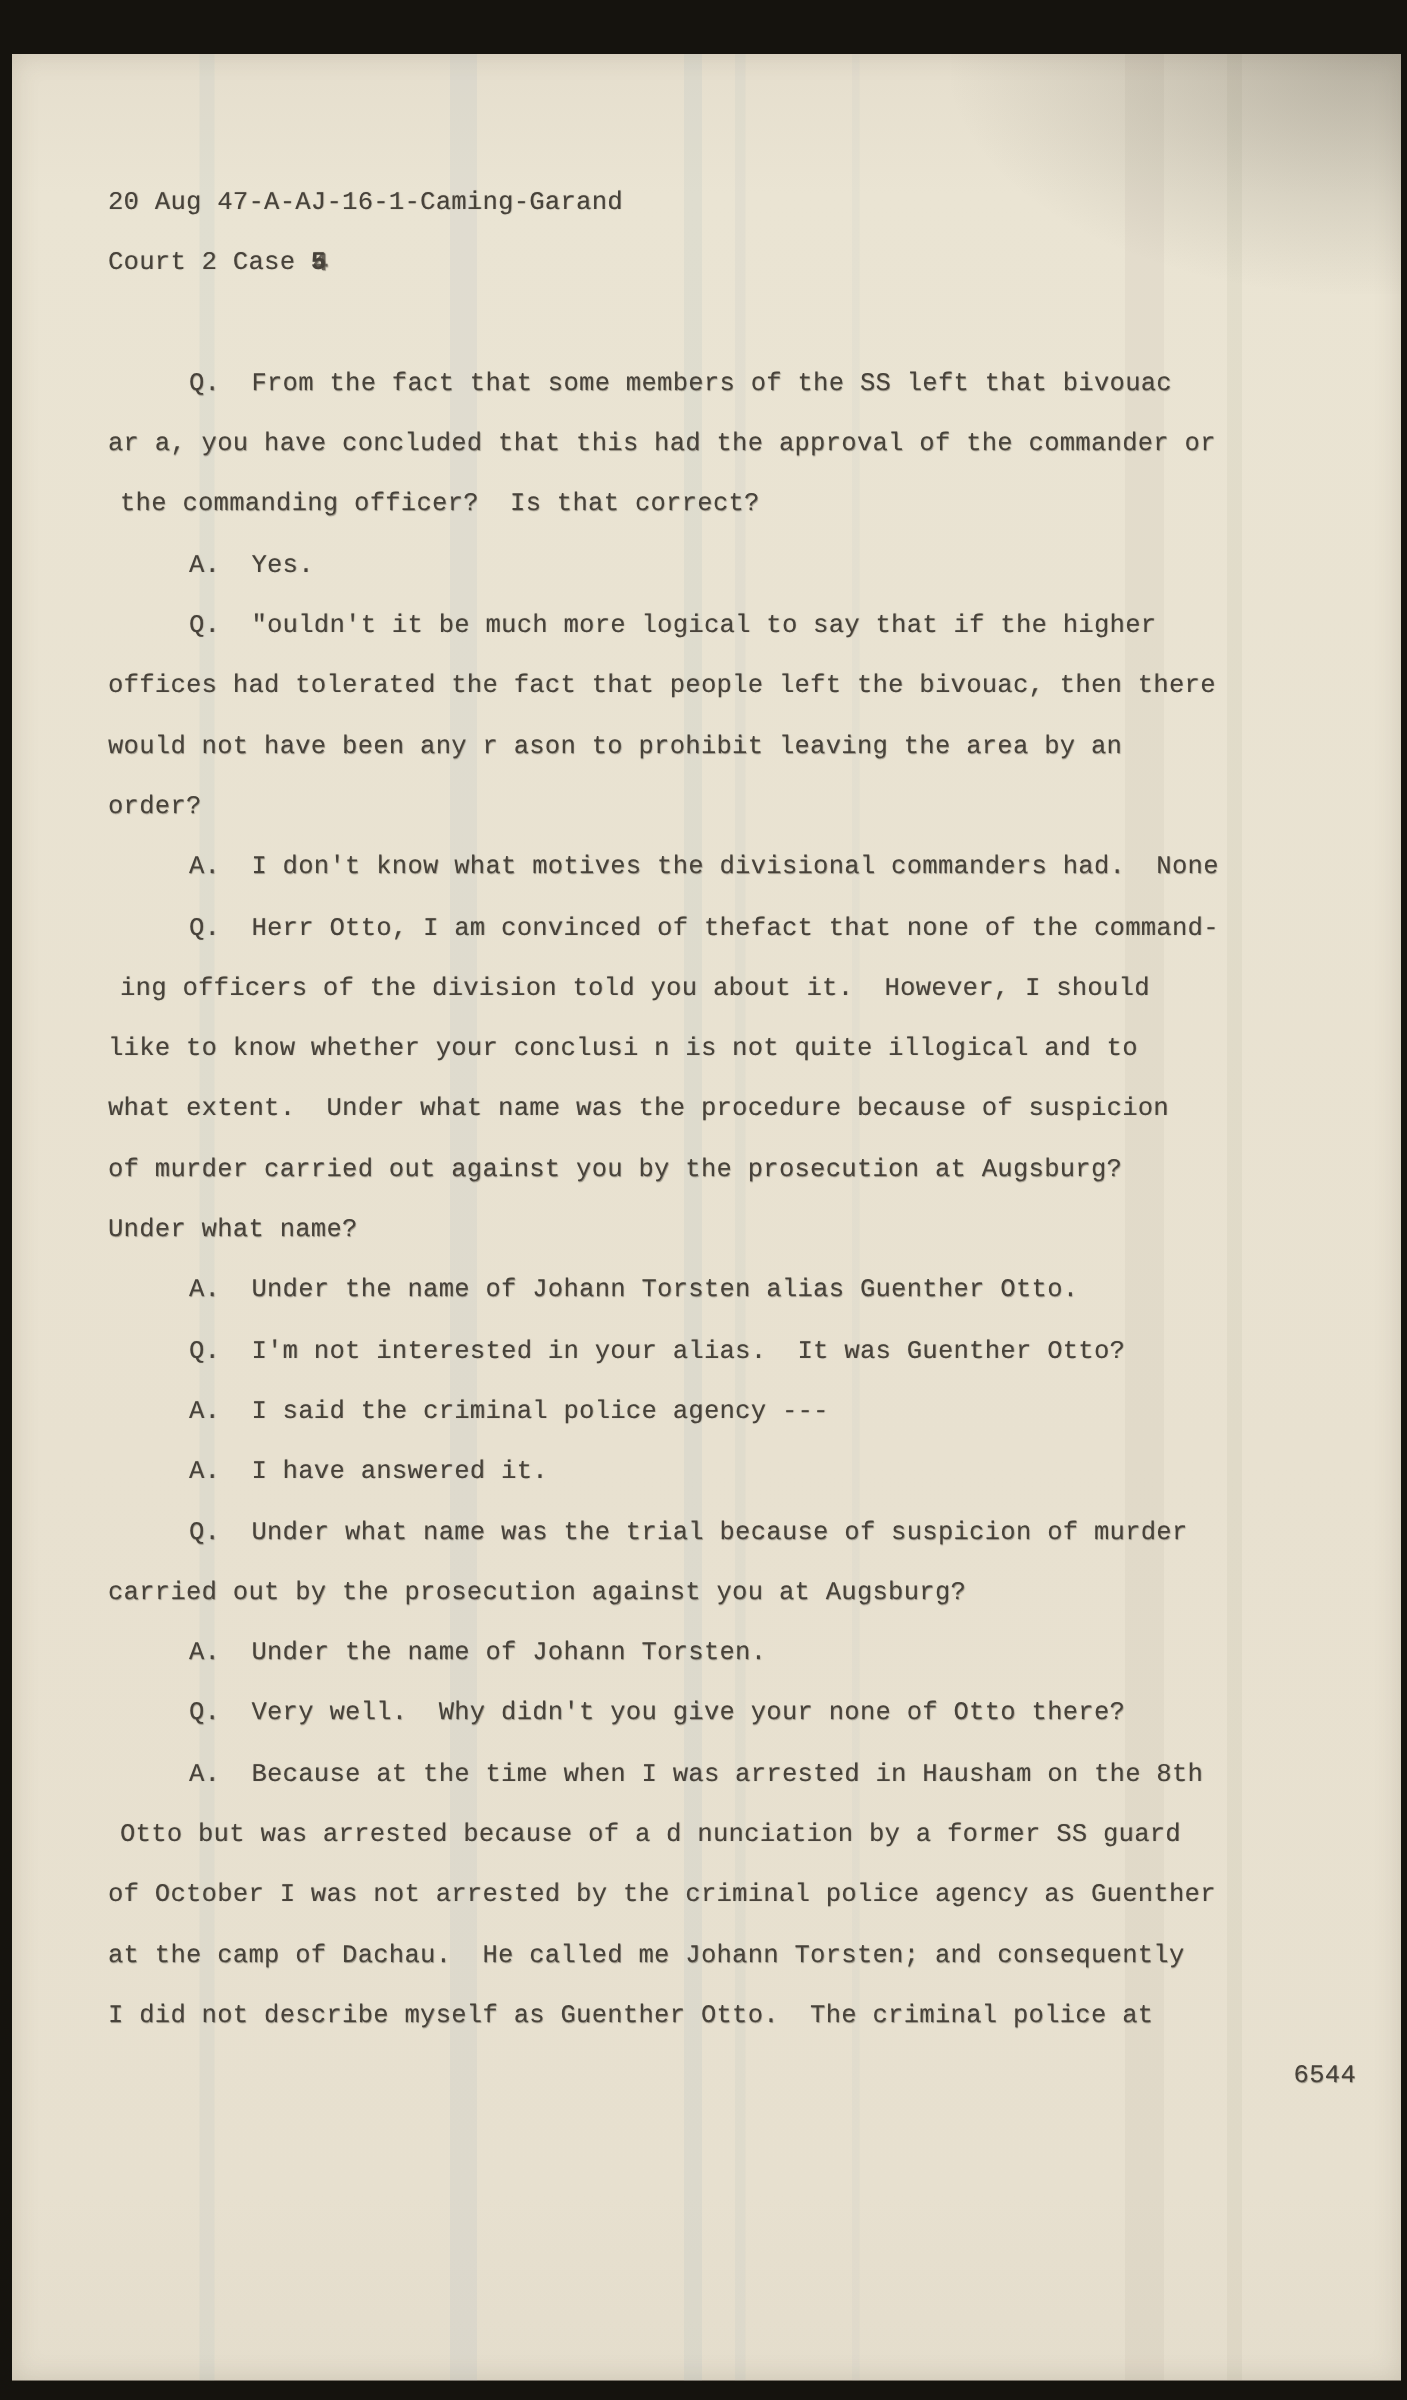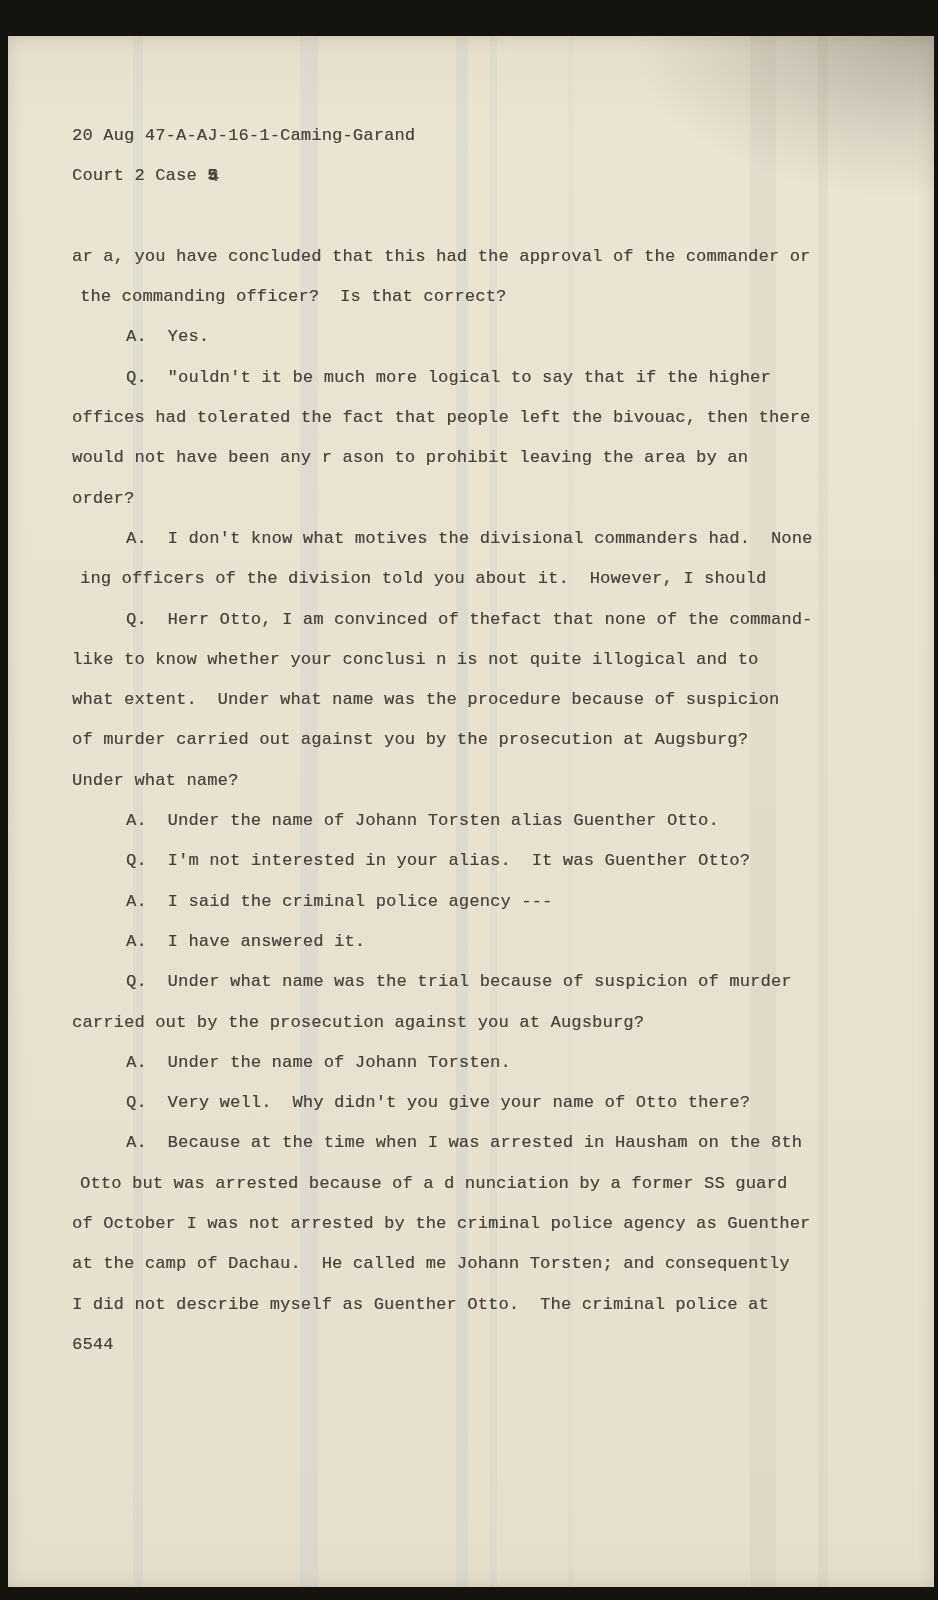--- a/index.html
+++ b/index.html
@@ -46,21 +46,21 @@
     text-shadow: 0.4px 0.4px 0.6px rgba(74,68,58,0.5);
   }
   .line {
     height: 40.3px;
     line-height: 40.3px;
     white-space: pre;
   }
   .line.qa     { padding-left: 54px; }
   .line.flush  { padding-left: 0; }
   .line.flush2 { padding-left: 8px; }
-  .line.center { text-align: left; padding-left: 0; }
+  .line.center { text-align: right; padding-left: 0; }
   .spacer { height: 40.3px; }
   .overstrike {
     position: relative;
     display: inline-block;
     font-weight: bold;
   }
   .overstrike .under {
     position: absolute; left: 1.5px; top: 1px;
     opacity: 0.8;
   }
@@ -77,42 +77,43 @@
   <div class="streak s5"></div>
   <div class="streak s6"></div>
   <div class="streak s7"></div>
   <div class="corner-shade"></div>
 
   <div class="content">
     <div class="line flush">20 Aug 47-A-AJ-16-1-Caming-Garand</div>
     <div class="line flush"><span>Court 2 Case </span><span class="overstrike"><span class="under">4</span><span class="over">5</span></span></div>
     <div class="spacer"></div>
     <div>
+        <div class="line qa">Q.  From the fact that some members of the SS left that bivouac</div>
         <div class="line flush">ar a, you have concluded that this had the approval of the commander or</div>
         <div class="line flush2">the commanding officer?  Is that correct?</div>
         <div class="line qa">A.  Yes.</div>
         <div class="line qa">Q.  "ouldn't it be much more logical to say that if the higher</div>
         <div class="line flush">offices had tolerated the fact that people left the bivouac, then there</div>
         <div class="line flush">would not have been any r ason to prohibit leaving the area by an</div>
         <div class="line flush">order?</div>
         <div class="line qa">A.  I don't know what motives the divisional commanders had.  None</div>
+        <div class="line qa">Q.  Herr Otto, I am convinced of thefact that none of the command-</div>
         <div class="line flush2">ing officers of the division told you about it.  However, I should</div>
-        <div class="line qa">Q.  Herr Otto, I am convinced of thefact that none of the command-</div>
         <div class="line flush">like to know whether your conclusi n is not quite illogical and to</div>
         <div class="line flush">what extent.  Under what name was the procedure because of suspicion</div>
         <div class="line flush">of murder carried out against you by the prosecution at Augsburg?</div>
         <div class="line flush">Under what name?</div>
         <div class="line qa">A.  Under the name of Johann Torsten alias Guenther Otto.</div>
         <div class="line qa">Q.  I'm not interested in your alias.  It was Guenther Otto?</div>
         <div class="line qa">A.  I said the criminal police agency ---</div>
         <div class="line qa">A.  I have answered it.</div>
         <div class="line qa">Q.  Under what name was the trial because of suspicion of murder</div>
         <div class="line flush">carried out by the prosecution against you at Augsburg?</div>
         <div class="line qa">A.  Under the name of Johann Torsten.</div>
-        <div class="line qa">Q.  Very well.  Why didn't you give your name of Otto there?</div>
+        <div class="line qa">Q.  Very well.  Why didn't you give your none of Otto there?</div>
         <div class="line qa">A.  Because at the time when I was arrested in Hausham on the 8th</div>
         <div class="line flush2">Otto but was arrested because of a d nunciation by a former SS guard</div>
         <div class="line flush">of October I was not arrested by the criminal police agency as Guenther</div>
         <div class="line flush">at the camp of Dachau.  He called me Johann Torsten; and consequently</div>
         <div class="line flush">I did not describe myself as Guenther Otto.  The criminal police at</div>
         <div class="line center">6544</div>
       </div>
   </div>
 </div>
 

